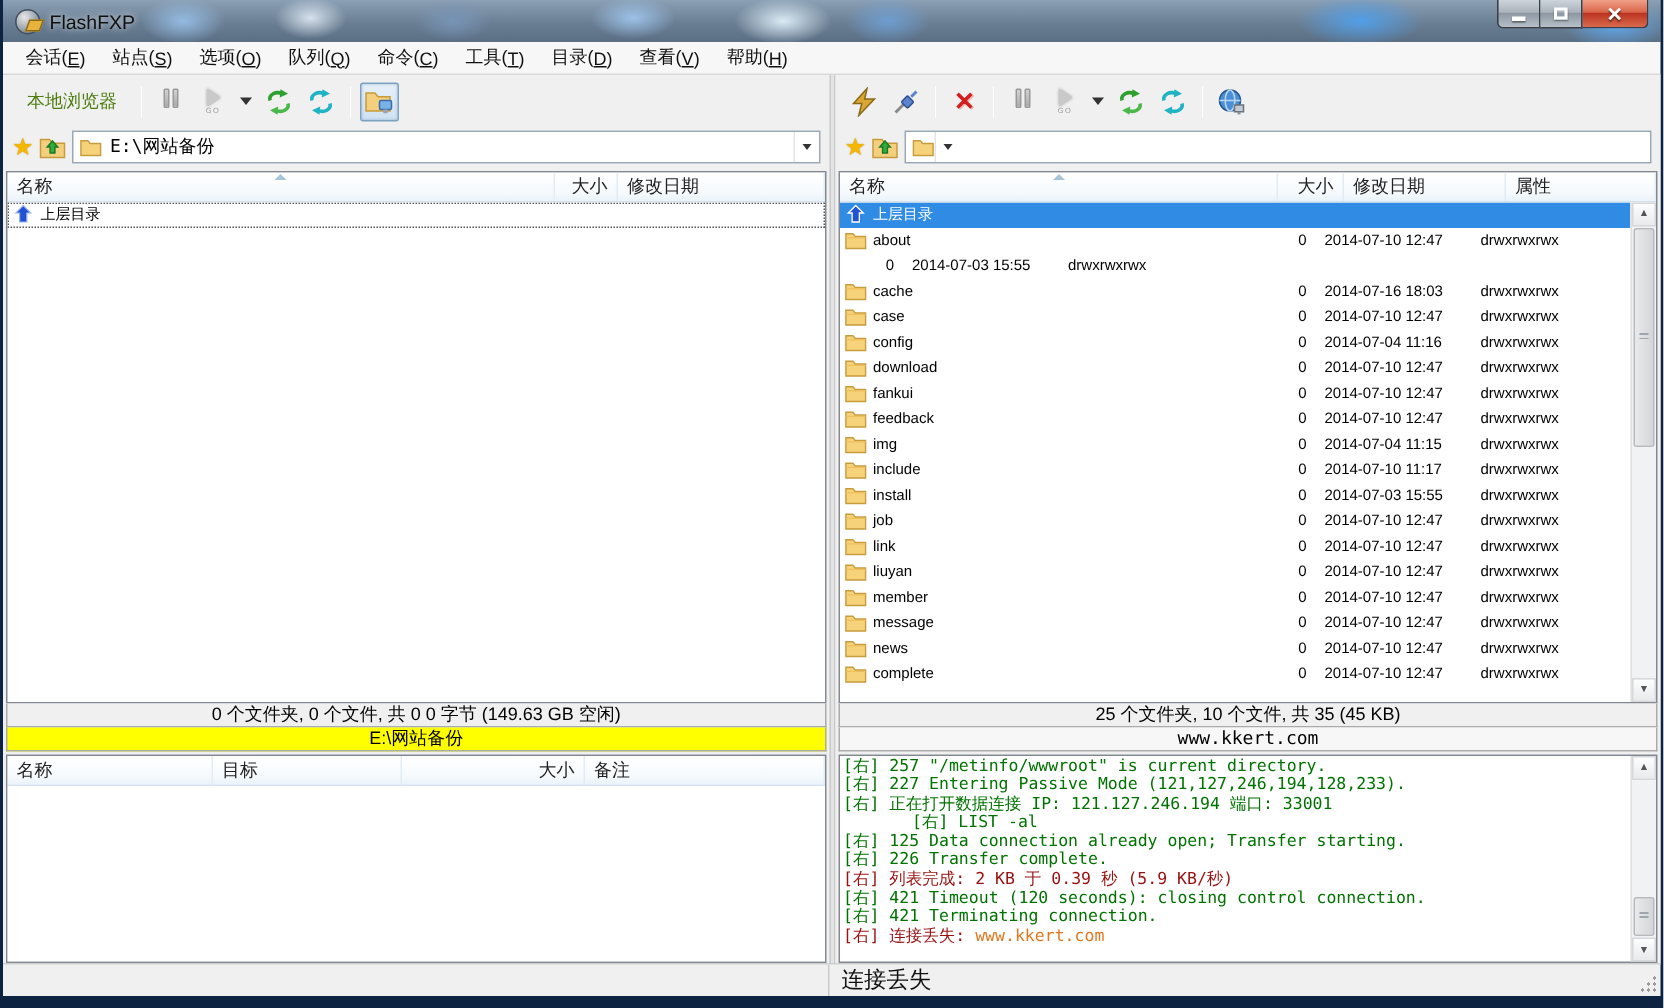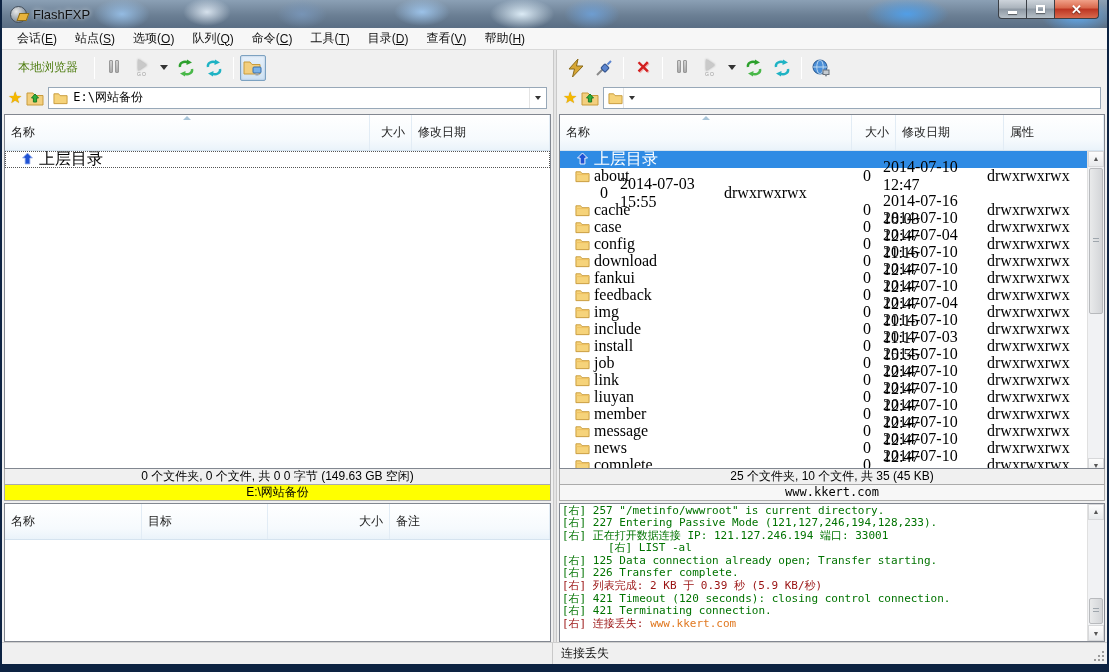--- a/index.html
+++ b/index.html
@@ -66,27 +66,27 @@
   
   .pathbar { height:28px; display:flex; align-items:center; padding:0 6px 4px 6px; gap:4px; }
   .star-icon { color:#f5b800; font-size:16px; text-shadow:0 0 1px #b07d00; }
   .combo { flex:1; height:22px; background:#fff; border:1px solid #98a8b8; display:flex; align-items:center; padding-left:4px; }
   .combo-text { flex:1; font-family:"DejaVu Sans Mono",monospace; font-size:12px; color:#000; margin-left:5px; white-space:nowrap; overflow:hidden;}
   .combo-dd { width:17px; height:100%; display:flex; align-items:center; justify-content:center; border-left:1px solid #e4e4e4; }
   .combo-dd .dd-arrow{ border-top-width:4px; border-left-width:3.5px; border-right-width:3.5px; }
 
   
   .filelist { height:356px; margin:0 2px; border:1px solid #828790; background:#fff; display:flex; flex-direction:column; overflow:hidden;}
-  .lv-header { height:36px; display:flex; background:linear-gradient(180deg,#ffffff 0,#f6fafd 70%,#eaf3fa 100%); border-bottom:1px solid #d5e3ef; flex:none;}
+  .lv-header { height:20px; display:flex; background:linear-gradient(180deg,#ffffff 0,#f6fafd 70%,#eaf3fa 100%); border-bottom:1px solid #d5e3ef; flex:none;}
   .lv-h-cell { font-size:12px; color:#222; display:flex; align-items:center; padding:0 6px; border-right:1px solid #e2ecf5; position:relative; }
   .lv-h-cell.num { justify-content:flex-end; }
   .sort-asc { position:absolute; top:1px; left:50%; margin-left:-4px; width:0; height:0; border-left:4px solid transparent; border-right:4px solid transparent; border-bottom:4px solid #a8c4d8; }
   .lv-body { flex:1; display:flex; }
   .lv-rows { flex:1; overflow:hidden; }
-  .lv-row { height:17px; display:flex; align-items:center; font-family:Liberation Serif, serif; font-size:16px; color:#000;padding-left:12px; }
+  .lv-row { height:17px; display:flex; align-items:center; font-family:Liberation Sans, sans-serif; font-size:10px; color:#000; }
   .lv-row .c-name { flex:1; display:flex; align-items:center; gap:4px; padding-left:3px; overflow:hidden; white-space:nowrap;}
   .lv-row .c-size { text-align:right; padding-right:8px; }
   .lv-row .c-date { padding-left:4px; }
   .lv-row.selected { background:#2f8be4; color:#fff; }
   .lv-row.focused { outline:1px dotted #555; outline-offset:-1px; }
   .c-size { width:44px; } .c-date { width:108px; } .c-attr { width:100px; }
   .left .c-size { width:42px; } .left .c-date { width:138px; }
   .hdr-name { flex:1; } 
 
   .icon16 { width:15px; height:14px; flex:none; }
@@ -112,21 +112,21 @@
   .queue-body { flex:1; background:#fff; }
   .q-name{width:137px;} .q-target{width:126px;} .q-size{width:122px;} .q-note{flex:1;}
 
   .logpanel { flex-direction:row; }
   .log-lines { flex:1; padding:1px 2px; font-family:"DejaVu Sans Mono",monospace; font-size:11px; line-height:12.6px; overflow:hidden; white-space:nowrap;}
   .log-link { color:#e07820; }
 
   
   .statusbar { height:22px; background:#f0f0f0; border-top:1px solid #cfcfcf; display:flex; align-items:center; position:relative; }
   .statusbar .sb-left { width:551px; height:100%; border-right:1px solid #c9c9c9; }
-  .statusbar .sb-text { font-size:12px; padding-left:8px; color:#111; }
+  .statusbar .sb-text { font-size:15px; padding-left:8px; color:#111; }
   .resize-grip { position:absolute; right:2px; bottom:2px; width:13px; height:13px;
     background:
       radial-gradient(2px 2px at 11px 11px,#9a9a9a 50%,transparent 55%),
       radial-gradient(2px 2px at 7px 11px,#9a9a9a 50%,transparent 55%),
       radial-gradient(2px 2px at 11px 7px,#9a9a9a 50%,transparent 55%),
       radial-gradient(2px 2px at 3px 11px,#9a9a9a 50%,transparent 55%),
       radial-gradient(2px 2px at 7px 7px,#9a9a9a 50%,transparent 55%),
       radial-gradient(2px 2px at 11px 3px,#9a9a9a 50%,transparent 55%);
   }
 </style>

